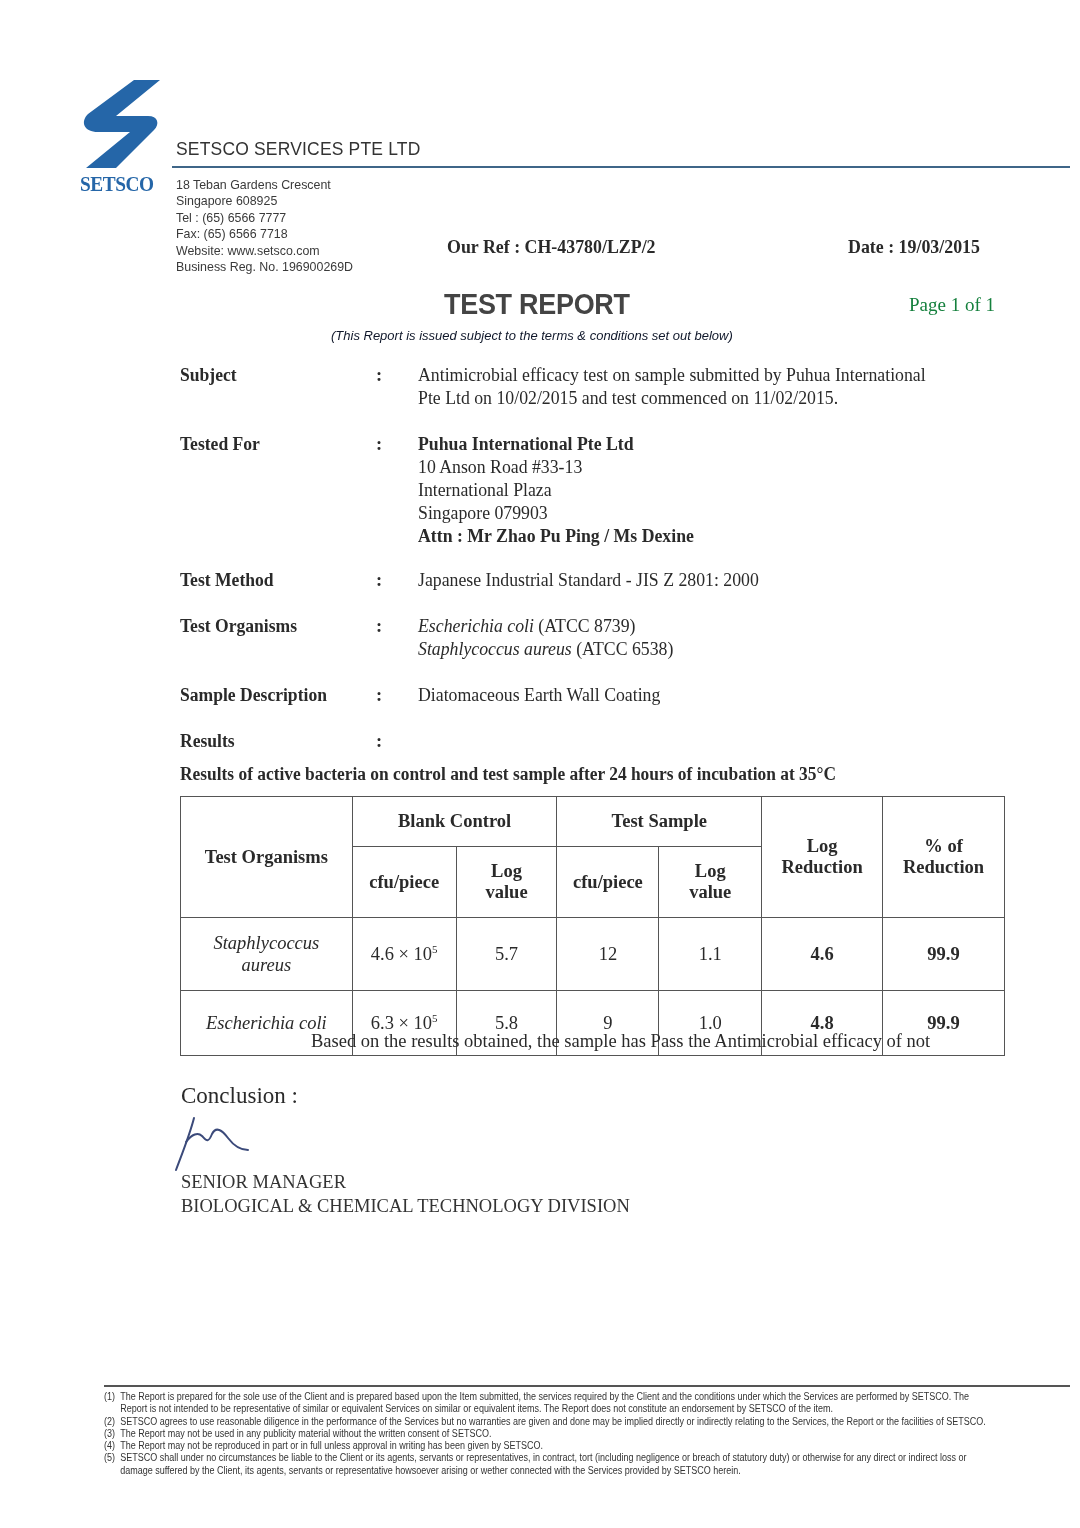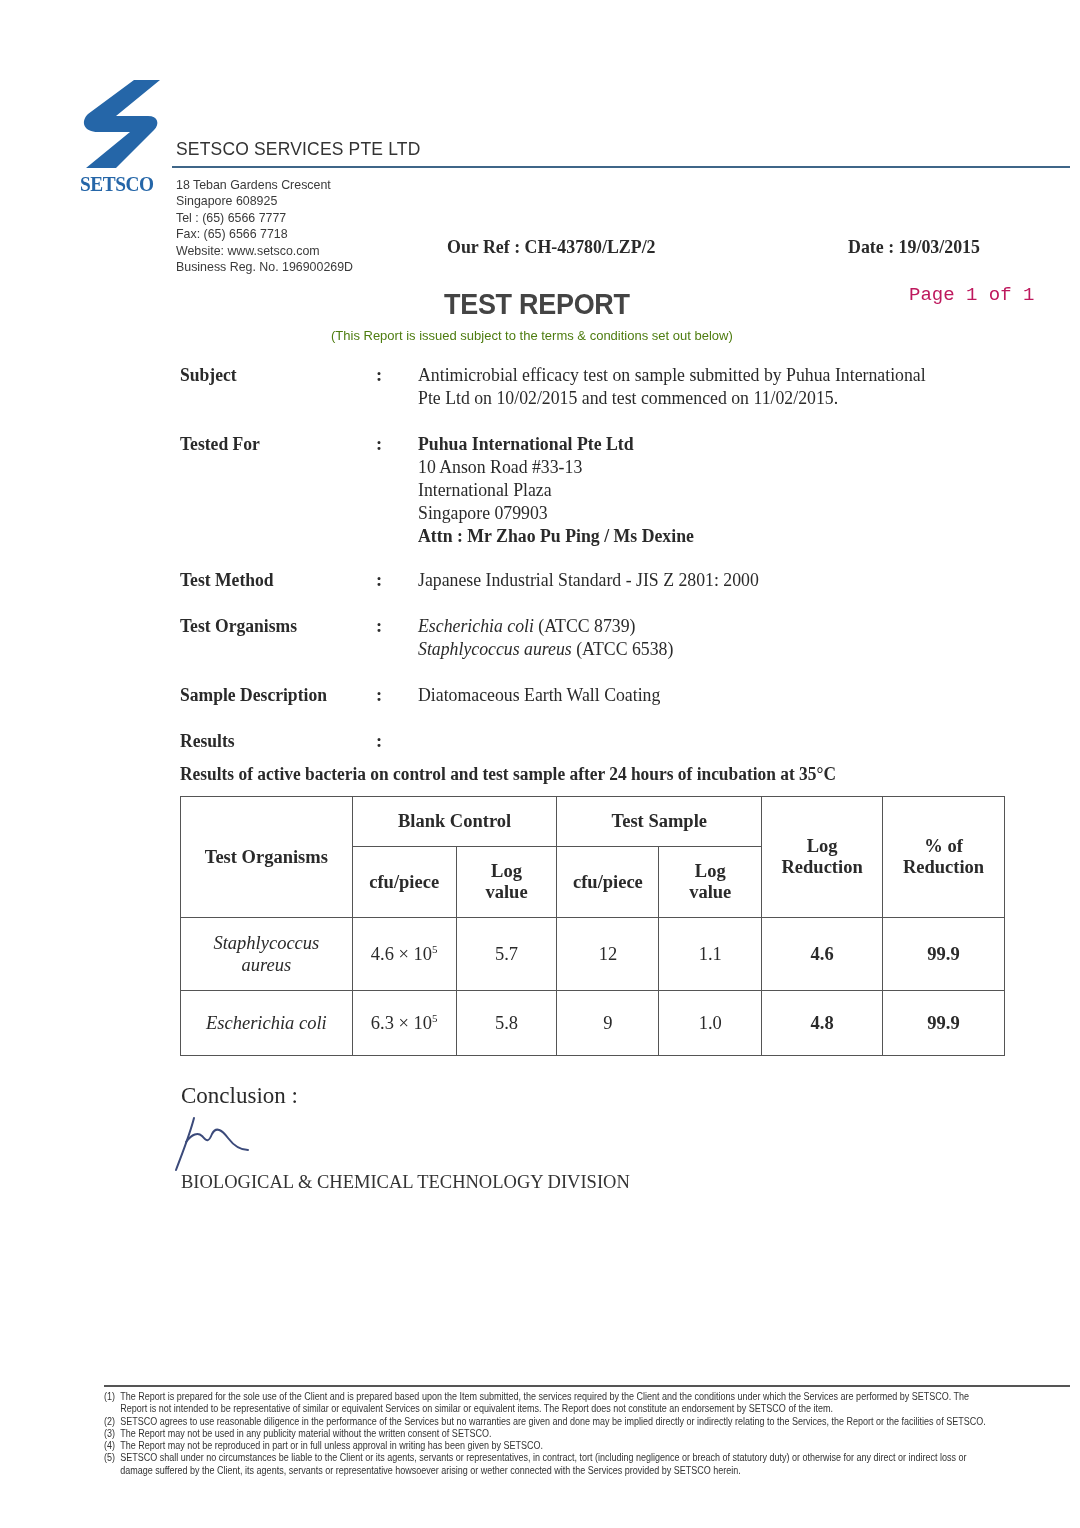--- a/index.html
+++ b/index.html
@@ -11,22 +11,22 @@
   
   #logo { left:76px; top:78px; width:90px; height:95px; }
   #logo-text { left:80px; top:172px; font-size:21px; font-weight:bold; color:#2566a8; letter-spacing:-0.5px; transform:scaleX(0.92); transform-origin:left; }
   #company-name { left:176px; top:138px; font-size:19px; color:#333; transform:scaleX(0.92); transform-origin:left; letter-spacing:0.2px;}
   #header-rule { left:172px; top:166px; width:898px; height:2px; background:#3f6688; }
   #address { left:176px; top:177px; font-size:12.4px; line-height:16.4px; color:#3a3a3a; }
 
   #our-ref { left:447px; top:236px; font-size:19px; font-weight:bold; color:#2a2a2a; transform:scaleX(0.94); transform-origin:left;}
   #date { left:848px; top:236px; font-size:19px; font-weight:bold; transform:scaleX(0.94); transform-origin:left;}
   #report-title { left:444px; top:288px; font-size:29px; font-weight:bold; color:#444; transform:scaleX(0.93); transform-origin:left; letter-spacing:-0.3px;}
-  #page-num { left:909px; top:284px; font-size:19px; color:#be185d;font-family:Liberation Mono, monospace; }
-  #subtitle { left:331px; top:328px; font-size:13px; color:#4d7c0f; }
+  #page-num { left:909px; top:294px; font-size:19px; color:#15803d; }
+  #subtitle { left:331px; top:328px; font-size:13px; color:#0f172a;font-style:italic; }
 
   .field { position:absolute; left:180px; width:830px; font-size:18.5px; line-height:23px; }
   .field .lbl { position:absolute; left:0; top:0; font-weight:bold; transform:scaleX(0.95); transform-origin:left; }
   .field .colon { position:absolute; left:196px; top:0; font-weight:bold; }
   .field .val { position:absolute; left:238px; top:0; width:590px; transform:scaleX(0.96); transform-origin:left;}
   .field .val div { white-space:nowrap; }
   .b { font-weight:bold; }
   .i { font-style:italic; }
 
   #results-caption { left:180px; top:764px; font-size:18.5px; font-weight:bold; transform:scaleX(0.94); transform-origin:left; white-space:nowrap;}
@@ -178,27 +178,29 @@
     <td>9</td>
     <td>1.0</td>
     <td class="bold">4.8</td>
     <td class="bold">99.9</td>
   </tr>
 </tbody>
   </table>
 
 <div id="conclusion-label" class="abs serif">Conclusion :</div>
 <div id="conclusion-text" class="abs serif">
+  <div style="white-space:nowrap;">Based on the results obtained, the sample has Pass the Antimicrobial efficacy of not</div>
 </div>
 
 <svg id="signature" class="abs" viewBox="0 0 90 62">
   <path d="M22 6 C18 22 10 42 4 58" stroke="#3b4a7a" stroke-width="2" fill="none" stroke-linecap="round"></path>
   <path d="M14 30 C20 22 26 20 30 24 C34 28 36 32 40 22 C44 14 50 18 56 26 C62 34 68 38 76 38" stroke="#3b4a7a" stroke-width="2" fill="none" stroke-linecap="round"></path>
 </svg>
 <div id="signer" class="abs serif">
+  <div>SENIOR MANAGER</div>
   <div>BIOLOGICAL &amp; CHEMICAL TECHNOLOGY DIVISION</div>
 </div>
 
 <div id="terms-rule" class="abs"></div>
 <div id="terms" class="abs sans">
   <div class="t-item">
     <span class="t-num">(1)</span>
     <div>The Report is prepared for the sole use of the Client and is prepared based upon the Item submitted, the services required by the Client and the conditions under which the Services are performed by SETSCO. The</div>
     <div>Report is not intended to be representative of similar or equivalent Services on similar or equivalent items. The Report does not constitute an endorsement by SETSCO of the item.</div>
   </div>

